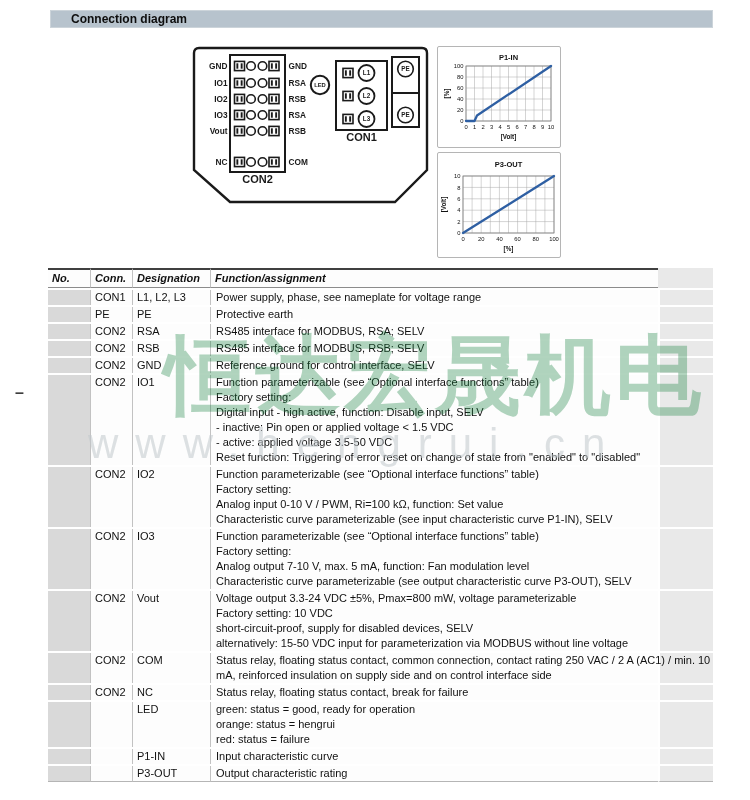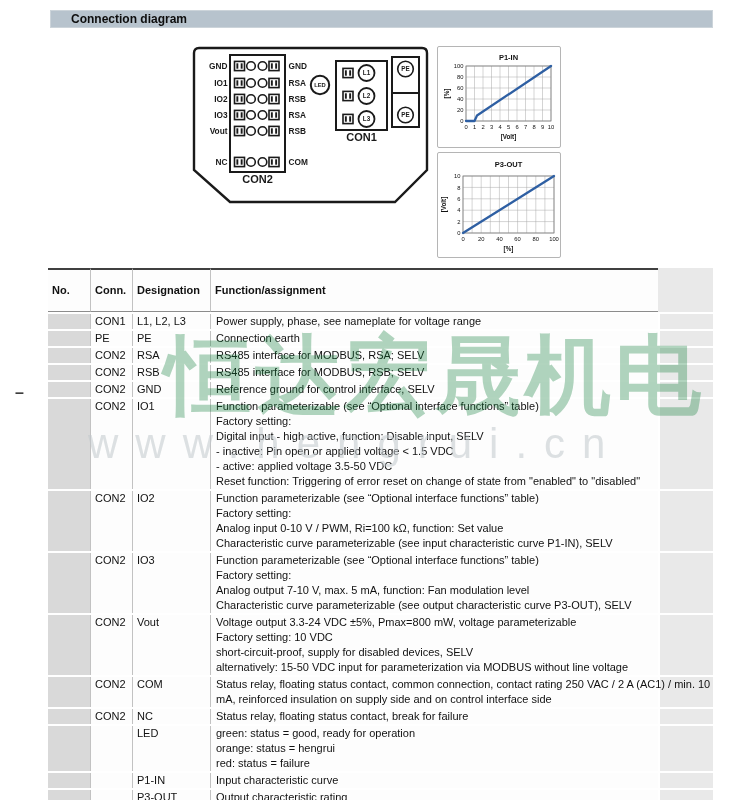--- a/index.html
+++ b/index.html
@@ -11,22 +11,22 @@
   .device{position:absolute;left:185px;top:46px;width:250px;height:165px;}
   .chartbox{position:absolute;background:#fff;border:1px solid #b5b5b5;border-radius:2px;box-sizing:border-box;}
   .margin-mark{position:absolute;left:15px;top:384px;font-size:16px;font-weight:bold;color:#3d3d3d;}
   .watermark-cjk{position:absolute;left:165px;top:318px;font-size:86px;font-weight:bold;
         letter-spacing:4px;color:#15803d;opacity:0.33;z-index:6;pointer-events:none;white-space:nowrap;}
   .watermark-url{position:absolute;left:88px;top:420px;font-size:42px;color:#c2c9cd;opacity:0.55;
         letter-spacing:17px;z-index:6;pointer-events:none;white-space:nowrap;}
   .conn-table{position:absolute;left:48px;top:266px;width:665px;z-index:1;
         border-collapse:separate;border-spacing:0 2px;table-layout:fixed;
         font-size:11px;line-height:15px;color:#111;}
-  .conn-table th{font-weight:bold;text-align:left;background:#fdfdfd;padding:13px 4px;
-        border-top:2px solid #404040;border-bottom:1px solid #8c8c8c;}
+  .conn-table th{font-weight:bold;text-align:left;background:#fdfdfd;padding:1px 4px;
+        border-top:2px solid #404040;border-bottom:1px solid #8c8c8c;font-style:italic;}
   .conn-table th.c-extra{border:none;background:#e9e9e9;}
   .conn-table td{vertical-align:top;padding:0 4px;background:#fdfdfd;}
   .conn-table th.c-no,.conn-table th.c-conn,.conn-table th.c-desig,
   .conn-table td.c-conn,.conn-table td.c-desig{border-right:1px solid #c2c2c2;}
   .conn-table td.c-no{background:#d9d9d9;border-right:1px solid #c2c2c2;}
   .conn-table td.c-func{padding:0 5px;}
   .conn-table td.c-extra{background:#e9e9e9;border-left:2px solid #fff;}
   .conn-table tr:last-child td{border-bottom:1px solid #b5b5b5;}
   .funcline{white-space:nowrap;}
   text{font-family:"Liberation Sans",sans-serif;}
@@ -273,21 +273,21 @@
           <td class="c-func">
             <div class="funcline">Power supply, phase, see nameplate for voltage range</div>
           </td>
           <td class="c-extra"></td>
         </tr>
         <tr>
           <td class="c-no"></td>
           <td class="c-conn">PE</td>
           <td class="c-desig">PE</td>
           <td class="c-func">
-            <div class="funcline">Connection earth</div>
+            <div class="funcline">Protective earth</div>
           </td>
           <td class="c-extra"></td>
         </tr>
         <tr>
           <td class="c-no"></td>
           <td class="c-conn">CON2</td>
           <td class="c-desig">RSA</td>
           <td class="c-func">
             <div class="funcline">RS485 interface for MODBUS, RSA; SELV</div>
           </td>

